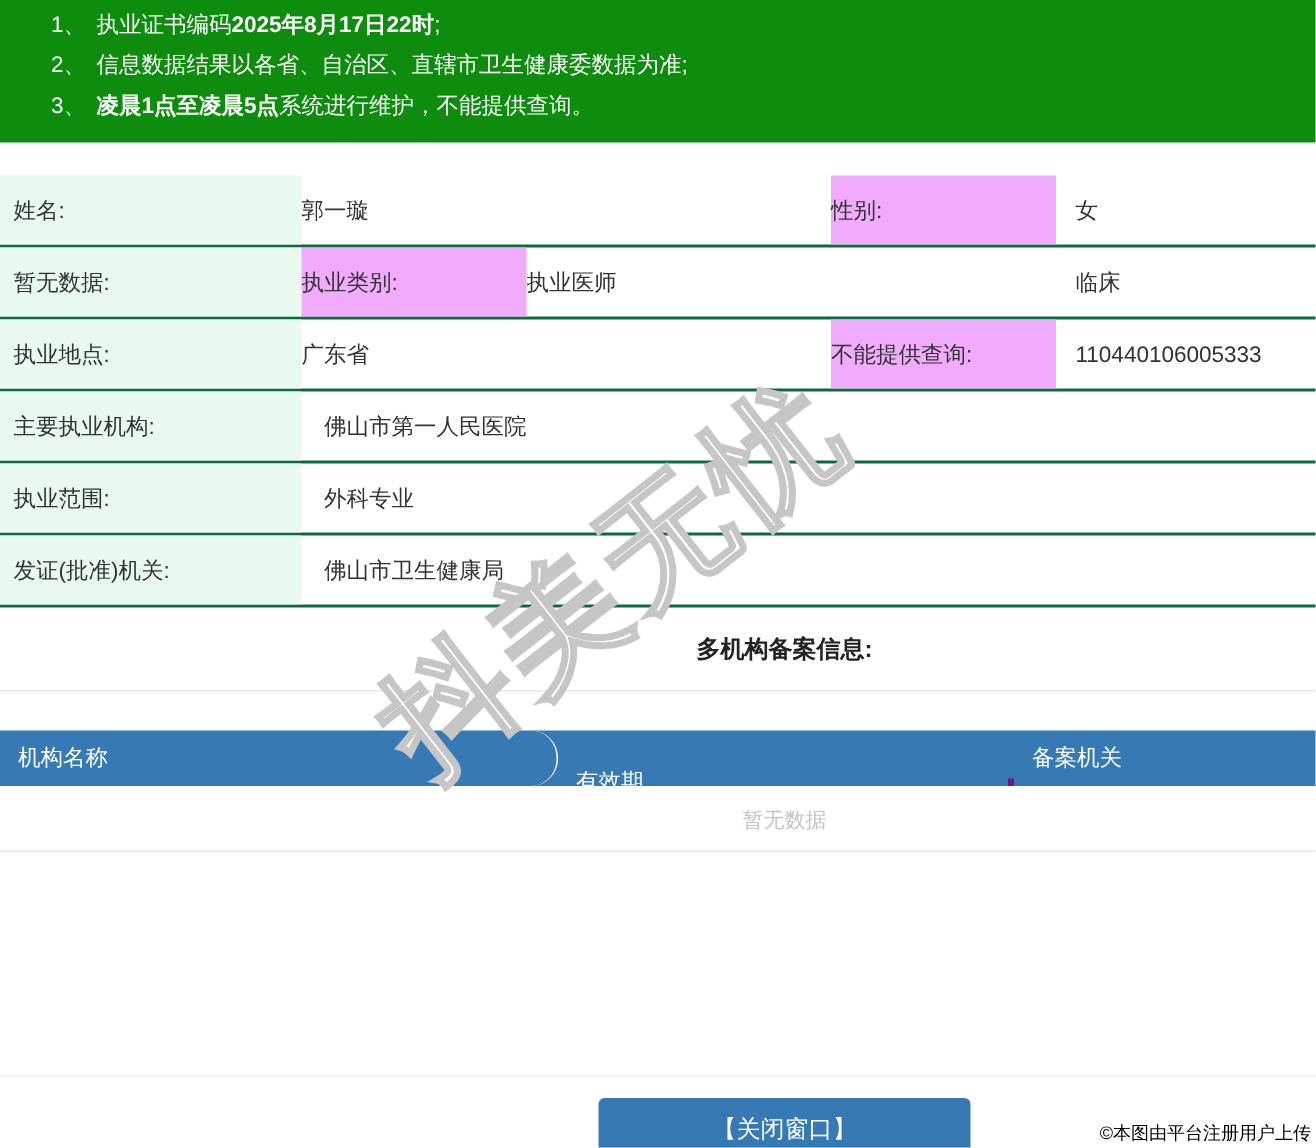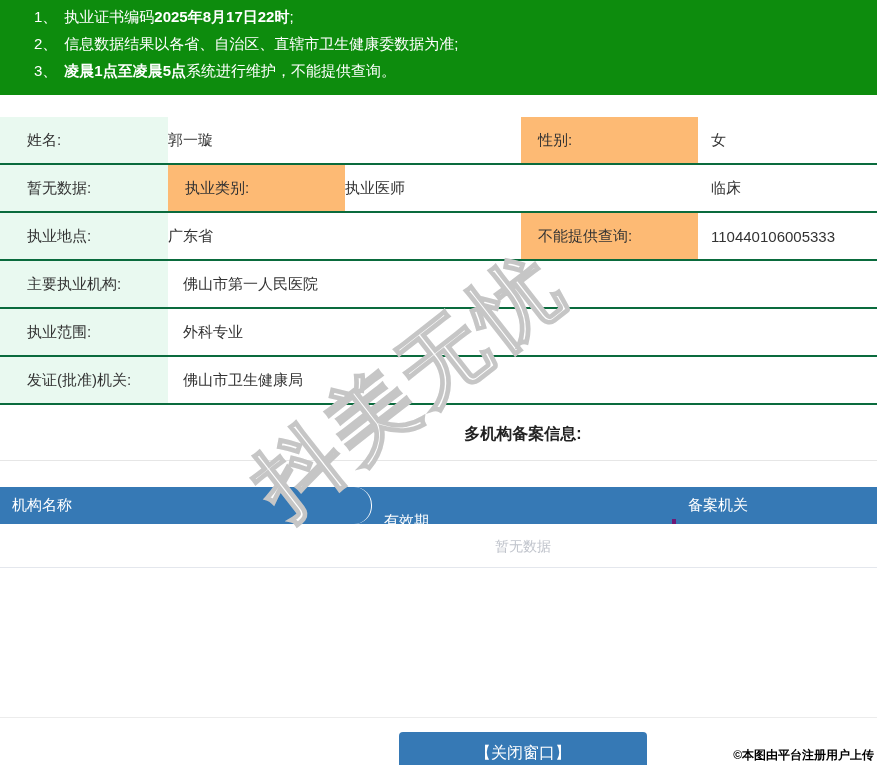--- a/index.html
+++ b/index.html
@@ -29,23 +29,23 @@
   
   .info-table { position: absolute; top: 117px; left: 0; width: 100%; }
   .row {
     display: flex;
     height: 48px;
     border-bottom: 2px solid #0a6b3d;
     font-size: 15px;
     color: #333;
   }
   .cell { display: flex; align-items: center; }
-  .label  { width: 168px; background: #e9f9f0; padding-left: 27px; }
+  .label  { width: 201px; background: #e9f9f0; padding-left: 9px; }
   .v1     { width: 353px; }
-  .l2     { width: 177px; background: #fdba74; padding-left: 17px; }
+  .l2     { width: 150px; background: #f0abfc; padding-left: 0; }
   .v2     { flex: 1; padding-left: 13px; }
   .v-wide { flex: 1; padding-left: 15px; }
   
   .section-title {
     position: absolute; top: 406px; left: 0;
     width: 100%; height: 54px; line-height: 56px;
     text-align: center;
     font-size: 16px; font-weight: bold; color: #222;
   }
   .divider {
@@ -94,21 +94,21 @@
     letter-spacing: 6px; white-space: nowrap;
     color: #fff;
     -webkit-text-stroke: 2px #c6c6c6;
     text-shadow: 0 0 1px #cccccc;
     transform: rotate(-38deg);
     z-index: 5;
     pointer-events: none;
   }
   .wm-credit {
     position: absolute; top: 747px; right: 3px;
-    font-size: 12px; font-weight: bold;
+    font-size: 12px; font-weight: normal;
     color: #000;
     text-shadow: -1px -1px 0 #fff, 1px -1px 0 #fff, -1px 1px 0 #fff, 1px 1px 0 #fff;
     z-index: 6;
     text-align: center;
   }
 </style>
 </head>
 <body>
 
 <div class="page">

